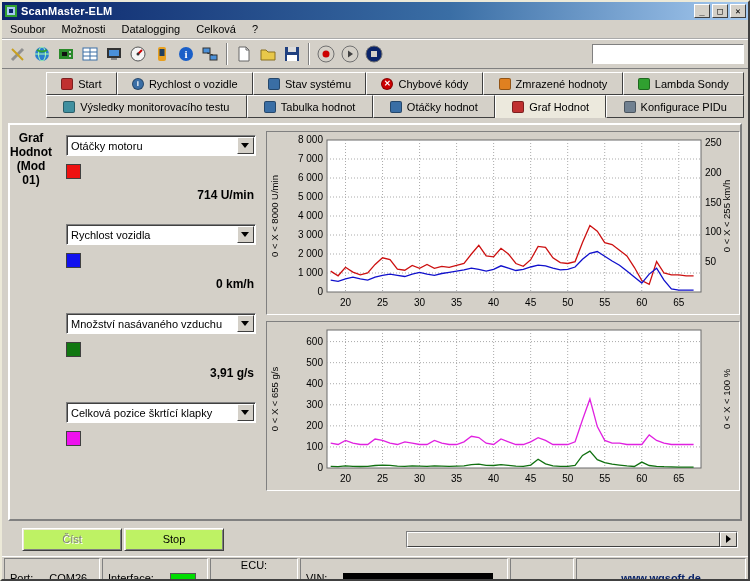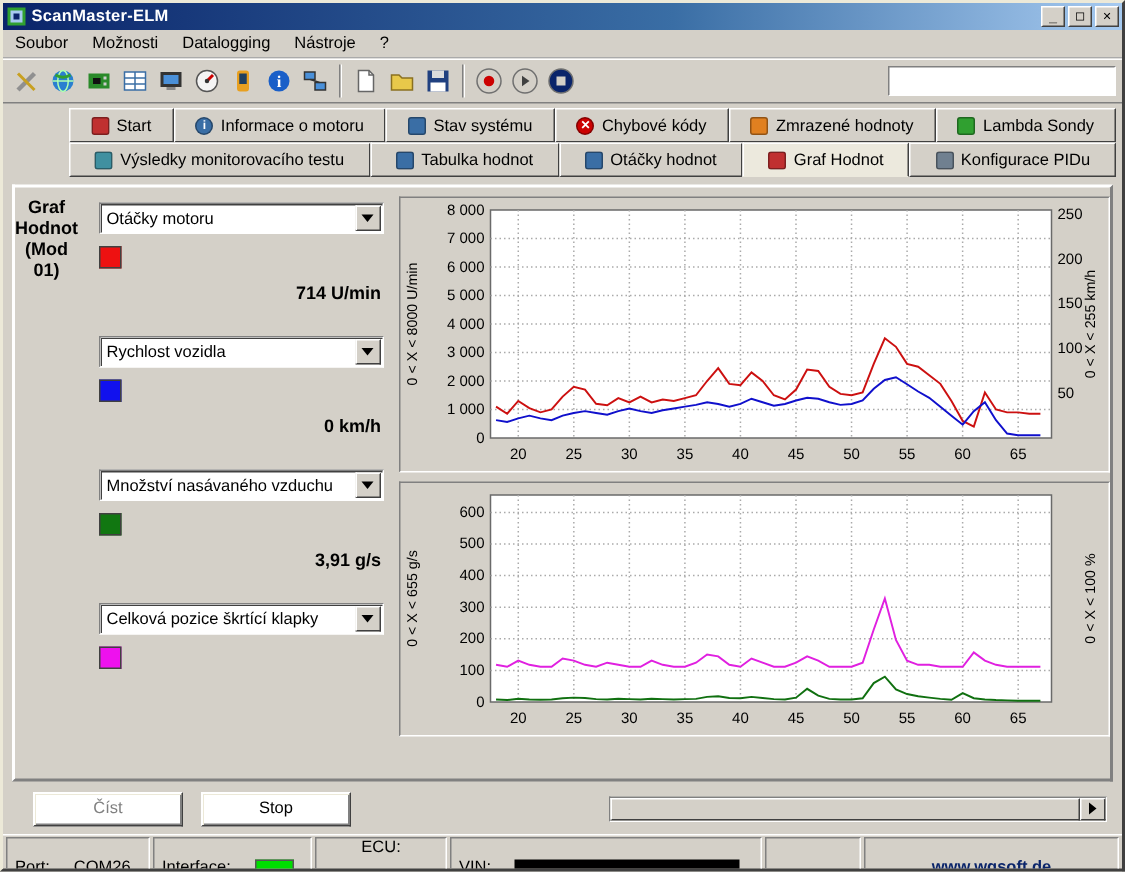--- a/index.html
+++ b/index.html
@@ -96,24 +96,24 @@
   .chart {
     width:474px; background:#d4d0c8;
     border:1px solid; border-color:#808080 #fff #fff #808080;
   }
   .chart-top { height:184px; margin-bottom:6px; }
   .chart-bottom { height:170px; }
 
   
   .bottom-row { flex:0 0 32px; display:flex; align-items:center; padding:4px 10px 0 20px; }
   .btn {
-    width:100px; height:23px; background:#ffffff;
+    width:100px; height:23px; background:#bef264;
     border:1px solid; border-color:#fff #404040 #404040 #fff;
     box-shadow: inset 1px 1px 0 #ece9d8, inset -1px -1px 0 #808080;
-    font-family:"Liberation Sans", sans-serif; font-size:11px; margin-right:12px;
+    font-family:"Liberation Sans", sans-serif; font-size:11px; margin-right:2px;
   }
   .btn.disabled { color:#808080; text-shadow:1px 1px 0 #fff; }
   .scrollbar {
     margin-left:auto; width:332px; height:17px; display:flex;
     border:1px solid; border-color:#808080 #fff #fff #808080; background:#f2f0ea;
   }
   .sb-thumb {
     flex:1; background:#d4d0c8; margin-right:0;
     border:1px solid; border-color:#fff #404040 #404040 #fff;
   }
@@ -155,21 +155,21 @@
       <span class="tb-btn">_</span>
       <span class="tb-btn">□</span>
       <span class="tb-btn">✕</span>
     </span>
   </div>
 
   <div class="menubar">
     <span class="menu-item">Soubor</span>
     <span class="menu-item">Možnosti</span>
     <span class="menu-item">Datalogging</span>
-    <span class="menu-item">Nástroje</span>
+    <span class="menu-item">Celková</span>
     <span class="menu-item">?</span>
   </div>
 
   <div class="toolbar">
     <span class="ticon">
       <svg width="16" height="16" viewBox="0 0 16 16">
           <line x1="2" y1="14" x2="13" y2="3" stroke="#909090" stroke-width="3"></line>
           <line x1="2" y1="3" x2="13" y2="14" stroke="#c8a020" stroke-width="2"></line>
         </svg>
     </span>
@@ -272,21 +272,21 @@
   </div>
 
   <div class="tabs">
     <div class="tab-row">
       <div class="tab">
         <span class="tab-ico" style="background: rgb(192, 48, 48);"></span>
         <span>Start</span>
       </div>
       <div class="tab">
         <span class="tab-ico round" style="background: rgb(58, 110, 165);">i</span>
-        <span>Informace o motoru</span>
+        <span>Rychlost o vozidle</span>
       </div>
       <div class="tab">
         <span class="tab-ico" style="background: rgb(58, 110, 165);"></span>
         <span>Stav systému</span>
       </div>
       <div class="tab">
         <span class="tab-ico round" style="background: rgb(204, 0, 0);">✕</span>
         <span>Chybové kódy</span>
       </div>
       <div class="tab">

